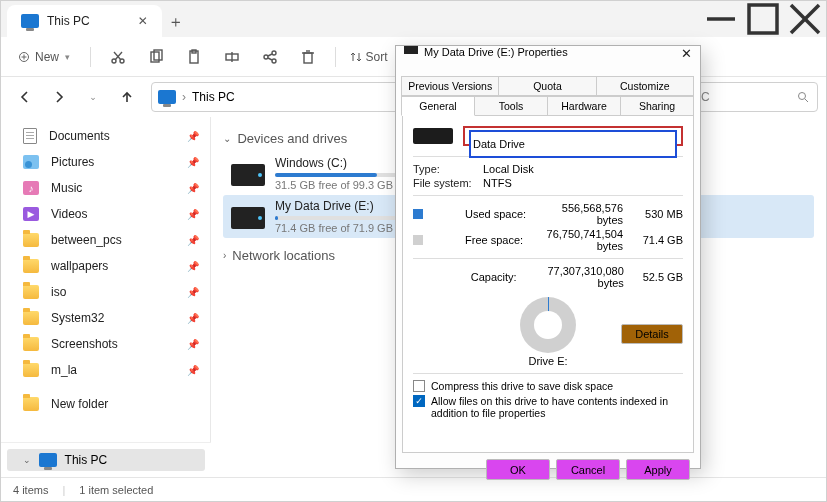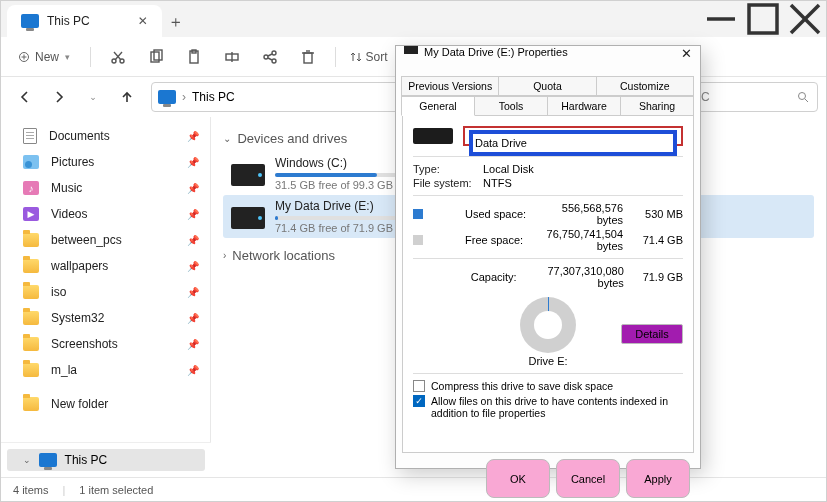--- a/index.html
+++ b/index.html
@@ -55,40 +55,40 @@
   .dlg-title .mini { width:14px; height:8px; background:#222; margin-right:6px; }
   .dlg-title .close { margin-left:auto; font-size:13px; color:#222; }
   .tabs { padding: 4px 6px 0; }
   .tabrow { display:flex; }
   .tabcell { flex:1; text-align:center; padding:3px 0; border:1px solid #ccc; font-size:10.5px; background:#f7f7f7; margin-left:-1px; }
   .tabcell.active { background:#fff; border-bottom:1px solid #fff; position:relative; z-index:1; }
   .dlg-body { border:1px solid #ccc; margin: -1px 6px 6px; padding: 10px 10px 8px; height: 338px; background:#fff; position:relative; }
   .namebox-row { display:flex; align-items:center; gap:10px; margin-bottom:10px; }
   .big-drive { width:40px; height:16px; background:#1c1c1c; border-radius:2px; }
   .namebox { flex:1; border:2px solid #c43131; padding:2px 4px; height:20px; font-size:11px; }
-  .namebox input { border:4px solid #1d4ed8; width:100%; height:26px; font-size:11px; padding:0 2px; }
+  .namebox input { border:2px solid #1d4ed8; width:100%; height:16px; font-size:11px; padding:12px 2px; }
   .kv { display:flex; font-size:11px; margin:2px 0; }
   .kv .k { width:70px; color:#222; }
   .hr { border:none; border-top:1px solid #ddd; margin:6px 0; }
   .sp-row { display:flex; align-items:center; gap:6px; font-size:11px; margin:2px 0; }
   .sq { width:10px; height:10px; }
   .sq.used { background:#2d7bd0; }
   .sq.free { background:#d0d0d0; }
   .sp-label { width:72px;margin-left:36px; }
   .sp-bytes { flex:1; text-align:right; padding-right:6px; }
   .sp-size { width:48px; text-align:right; }
   .donut { width:56px; height:56px; border-radius:50%; background: conic-gradient(#2d7bd0 0 2.6deg, #d0d0d0 2.6deg 360deg); margin:8px auto 2px; position:relative; }
   .donut::after { content:""; position:absolute; inset:14px; background:#fff; border-radius:50%; }
   .drive-label { text-align:center; font-size:11px; margin-bottom:4px; }
-  .details-btn { position:absolute; right:10px; top:208px; width:62px; height:20px; border:1px solid #bbb; background:#a21caf; font-size:11px; display:flex; align-items:center; justify-content:center; border-radius:2px; }
+  .details-btn { position:absolute; right:10px; top:208px; width:62px; height:20px; border:1px solid #bbb; background:#a16207; font-size:11px; display:flex; align-items:center; justify-content:center; border-radius:2px; }
   .chk-row { display:flex; gap:6px; font-size:10.5px; margin:3px 0; align-items:flex-start; }
   .chk { width:12px; height:12px; border:1px solid #888; display:flex; align-items:center; justify-content:center; font-size:9px; color:#fff; flex-shrink:0; }
   .chk.checked { background:#0067c0; border-color:#0067c0; }
   .dlg-buttons { display:flex; justify-content:flex-end; gap:6px; padding: 0 10px 8px; }
-  .dlg-btn { width:64px; height:39px; border:1px solid #bbb; background:#f9a8d4; font-size:11px; display:flex; align-items:center; justify-content:center; border-radius:8px; }
+  .dlg-btn { width:64px; height:21px; border:1px solid #bbb; background:#d946ef; font-size:11px; display:flex; align-items:center; justify-content:center; border-radius:2px; }
   .pic-icon{width:16px;height:14px;background:#7cc1f0;border-radius:2px;position:relative;overflow:hidden;}
   .pic-icon::after{content:"";position:absolute;left:2px;bottom:1px;width:7px;height:7px;background:#3a93d6;border-radius:50%;}
   .mus-icon{width:16px;height:14px;background:#e67ab6;border-radius:2px;display:flex;align-items:center;justify-content:center;color:#fff;font-size:10px;}
   .vid-icon{width:16px;height:14px;background:#9a5adf;border-radius:2px;display:flex;align-items:center;justify-content:center;color:#fff;font-size:9px;}
   .doc-icon{width:14px;height:16px;background:#fff;border:1px solid #888;border-radius:1px;position:relative;}
   .doc-icon::before{content:"";position:absolute;top:3px;left:2px;right:2px;height:1px;background:#aaa;box-shadow:0 3px 0 #aaa,0 6px 0 #aaa;}
 </style>
 </head>
 <body>
 
@@ -369,21 +369,21 @@
           <span class="sq free"></span>
           <span class="sp-label">Free space:</span>
           <span class="sp-bytes">76,750,741,504 bytes</span>
           <span class="sp-size">71.4 GB</span>
         </div>
       <hr class="hr">
       <div class="sp-row">
           <span style="width:16px"></span>
           <span class="sp-label">Capacity:</span>
           <span class="sp-bytes">77,307,310,080 bytes</span>
-          <span class="sp-size">71.9 GB</span>
+          <span class="sp-size">52.5 GB</span>
         </div>
       <div class="donut"></div>
       <div class="drive-label">Drive E:</div>
       <div class="details-btn">Details</div>
       <hr class="hr">
       <div class="chk-row">
           <span class="chk"></span>
           <span>Compress this drive to save disk space</span>
         </div>
       <div class="chk-row">

